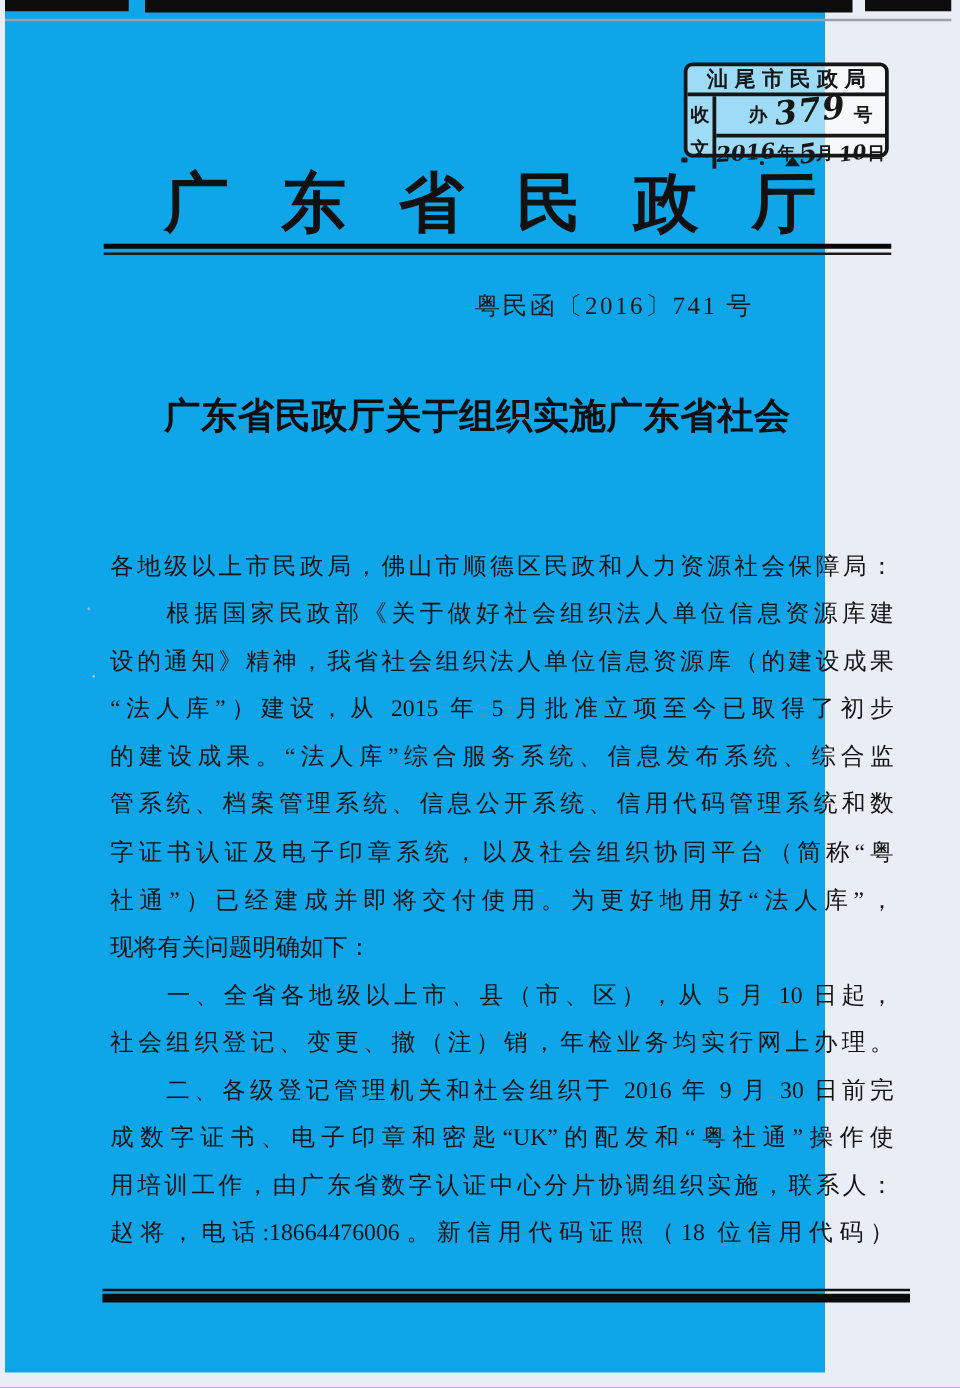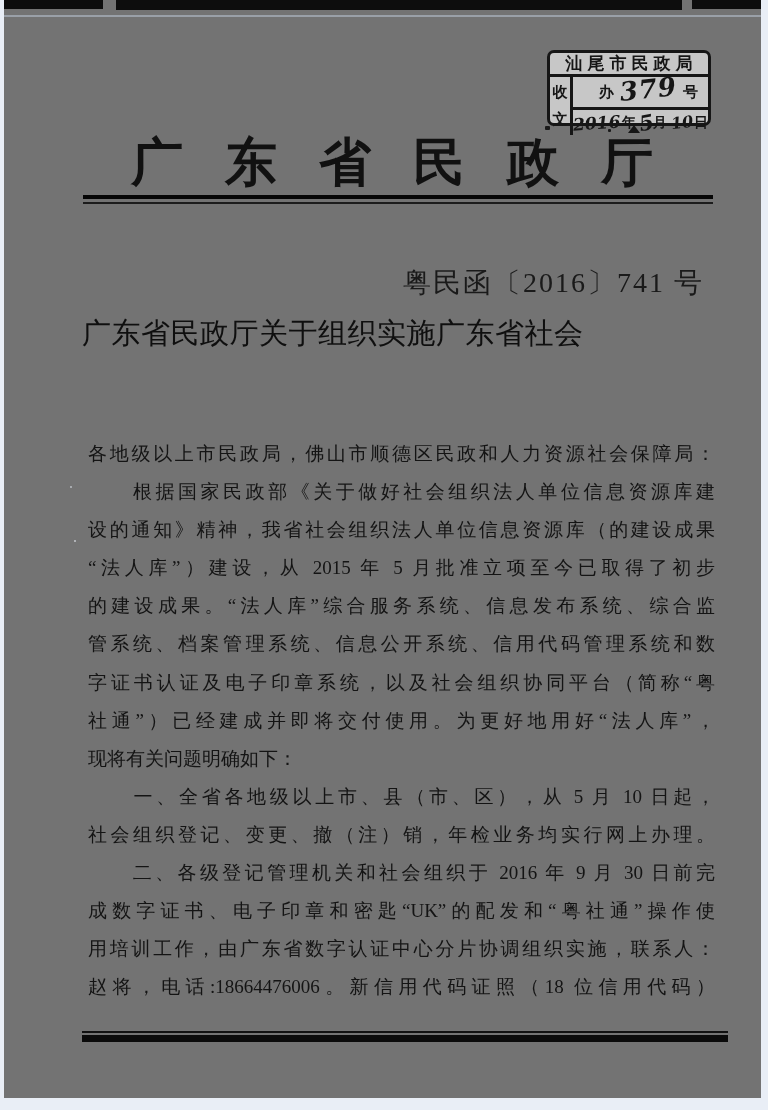--- a/index.html
+++ b/index.html
@@ -1,19 +1,19 @@
 <!DOCTYPE html>
 <html><head>
 <meta charset="utf-8">
 <style>
   * { margin:0; padding:0; box-sizing:border-box; }
   html,body { width:768px; height:1110px; }
   body { background:#e9eef6; font-family:"Liberation Serif","DejaVu Serif",serif; }
   .scene { position:relative; width:768px; height:1110px; overflow:hidden; }
-  .page { position:absolute; left:4px; top:0; width:757px; height:1098px; background:#737373; color:#161616; }
+  .page { position:absolute; left:4px; top:0; width:656px; height:1098px; background:#0ea5e9; color:#161616; }
 
   
   .top-bar-seg { position:absolute; top:0; height:9px; background:#0d0d0d; }
   .seg1 { left:0; width:99px; }
   .seg2 { left:112px; width:566px; height:10px; }
   .seg3 { left:688px; width:69px; }
   .top-thin-line { position:absolute; top:15px; left:0; width:757px; height:2px; background:#9aa0a8; }
   .bottom-bar { position:absolute; top:1031px; left:78px; width:646px; height:11px;
                 border-top:2px solid #111; border-bottom:7px solid #0b0b0b; }
 
@@ -35,25 +35,25 @@
   .hw-379 { font-size:26px; transform:rotate(-6deg) translateY(-3px); letter-spacing:1px; }
   .hw-year { font-size:17px; transform:rotate(-4deg); margin-right:1px; }
   .hw-month { font-size:21px; transform:rotate(-10deg); margin:0 -2px 0 2px; }
   .hw-day { font-size:16px; transform:rotate(-7deg); margin:0 0 0 3px; }
 
   
   .agency { position:absolute; left:127px; top:128px; font-size:52px; font-weight:700;
             letter-spacing:42px; white-space:nowrap; color:#111;text-align:center; }
   .rule { position:absolute; left:79px; top:195px; width:630px; height:9px;
           border-top:4px solid #060606; border-bottom:2px solid #1c1c1c; }
-  .doc-number { position:absolute; top:264px; right:57px; font-size:28px; letter-spacing:2px; color:#1a1a1a;font-family:Liberation Serif, serif; }
+  .doc-number { position:absolute; top:231px; right:57px; font-size:20px; letter-spacing:2px; color:#1a1a1a;font-family:Liberation Serif, serif; }
 
   
-  .doc-title { position:absolute; left:78px; top:311px; width:600px; text-align:left;
-               font-size:29px; font-weight:400; line-height:44px; letter-spacing:0.5px; color:#0f0f0f; }
+  .doc-title { position:absolute; left:78px; top:311px; width:600px; text-align:center;
+               font-size:29px; font-weight:700; line-height:44px; letter-spacing:0.5px; color:#0f0f0f; }
 
   
   .body-text { position:absolute; left:84px; top:435px; width:627px; font-size:19px; color:#141414; }
   .body-line { line-height:38.1px; text-align:justify; text-align-last:justify; white-space:normal; }
   .body-line.short { text-align-last:left; }
 
   
   .speck { position:absolute; background:#1a1a1a; border-radius:1px; }
   .spk1 { left:541px; top:126px; width:5px; height:4px; }
   .spk2 { left:604px; top:129px; width:3px; height:3px; }

